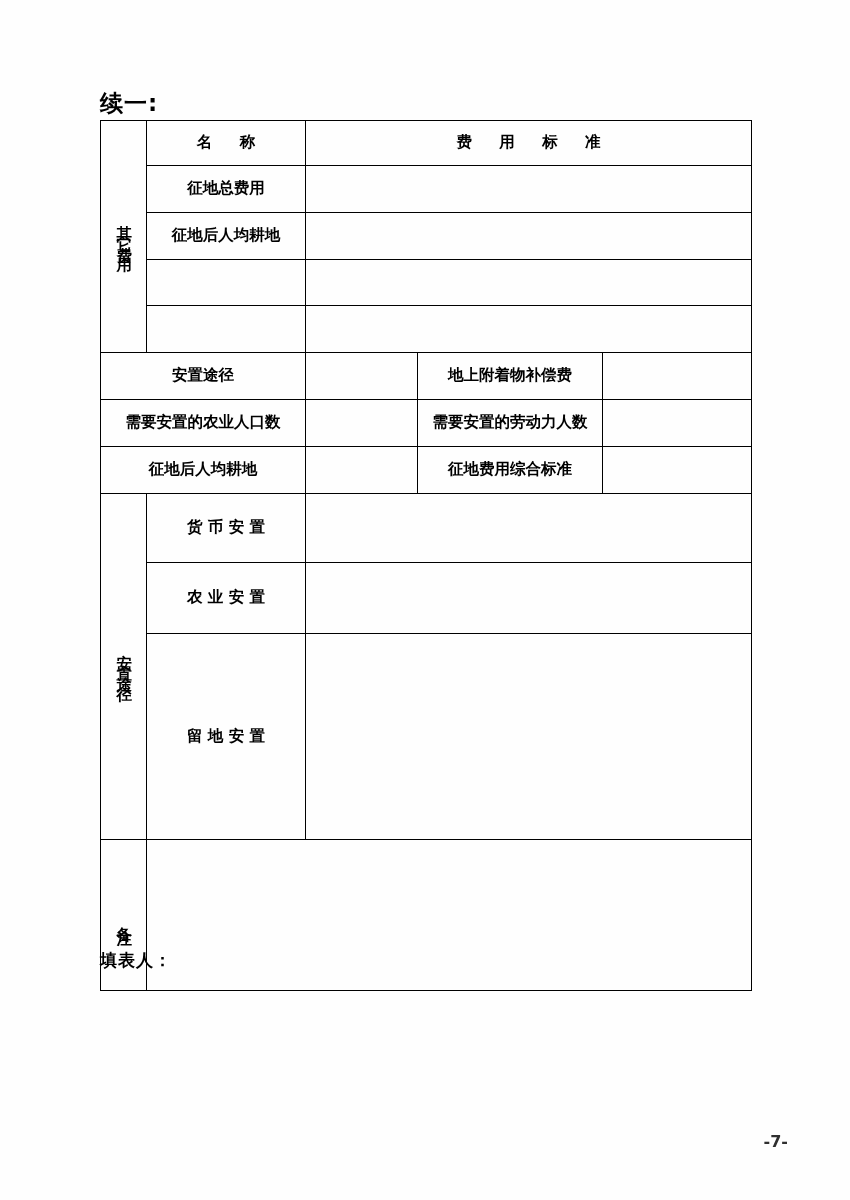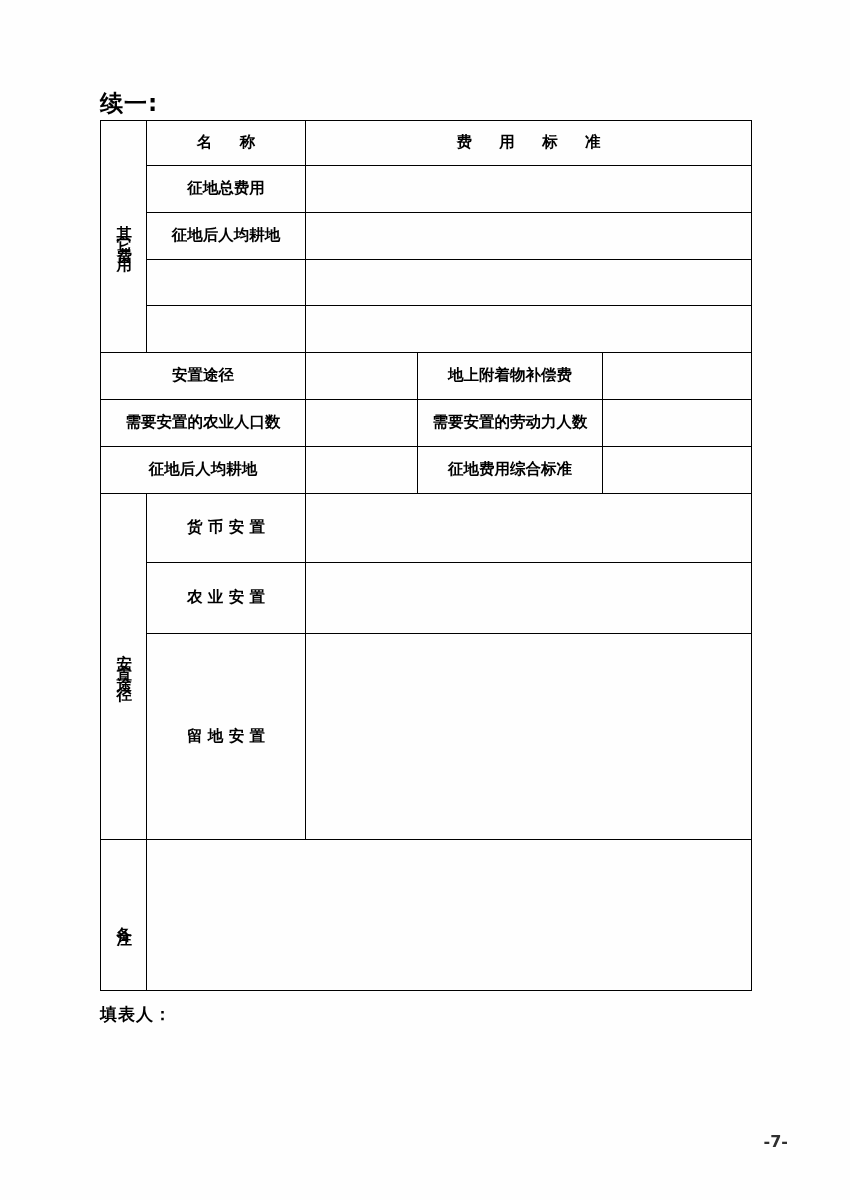--- a/index.html
+++ b/index.html
@@ -79,21 +79,21 @@
   }
 
   .cell-blank {
     
   }
 
   
   .filler-line {
     position: absolute;
     left: 100px;
-    top: 1003px;
+    top: 949px;
     font-size: 17px;
     font-weight: 600;
     letter-spacing: 1px;
   }
   .page-number {
     position: absolute;
     right: 62px;
     top: 1132px;
     font-size: 16px;
     font-weight: 600;

